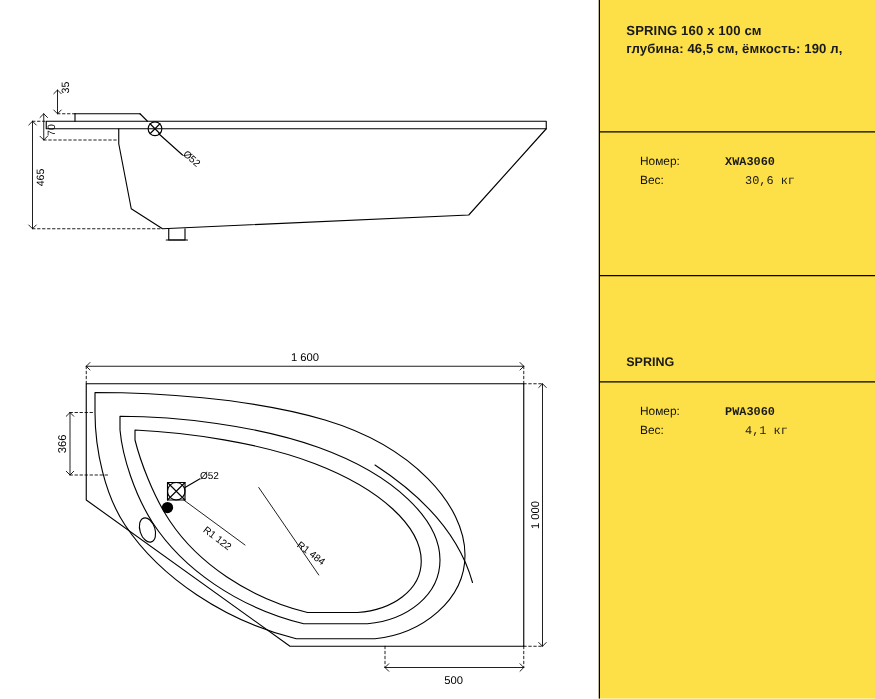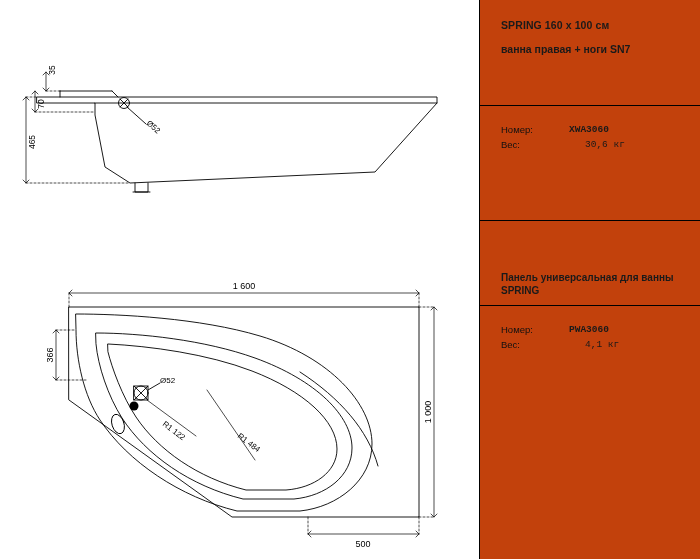--- a/index.html
+++ b/index.html
@@ -15,21 +15,21 @@
     position: relative;
     width: 700px; height: 559px;
     background: #ffffff;
   }
   
   #panel {
     position: absolute;
     left: 479px; top: 0;
     width: 221px; height: 559px;
     border-left: 1px solid #000;
-    background: #c2410c;
+    background: #fde047;
   }
   .panel-inner {
     position: relative;
     width: 100%; height: 100%;
     padding: 18px 16px 0 21px;
   }
   .p-title {
     font-size: 10.5px;
     font-weight: bold;
     line-height: 14px;
@@ -48,21 +48,21 @@
     border-top: 1px solid #000;
   }
   .kv {
     position: absolute;
     left: 21px;
     width: 190px;
     font-size: 9.5px;
     line-height: 15px;
   }
   .kv .row { display: flex; }
-  .kv .k { width: 68px; color: #111; }
+  .kv .k { width: 68px; color: #111; margin-left: 11px; }
   .kv .v { font-weight: bold; font-family: Liberation Mono, monospace; }
   .kv .v.plain { font-weight: normal; padding-left: 16px; }
   .blk2-title {
     position: absolute;
     left: 21px;
     width: 190px;
     font-size: 10px;
     font-weight: bold;
     line-height: 13px;
   }
@@ -198,40 +198,40 @@
       <text x="162" y="425" font-size="8" transform="rotate(37 162 425)">R1 122</text>
       <text x="237" y="437" font-size="8" transform="rotate(37 237 437)">R1 484</text>
     </svg>
   </div>
 
   <div id="panel">
     <div class="panel-inner">
 
       <div class="p-title">
         <span>SPRING 160 x 100 см</span><br>
-      </div>
-      <div class="p-sub">ванна правая + ноги SN7</div>
+        <span>глубина: 46,5 см, ёмкость: 190 л,</span>
+      </div>
 
       <div class="rule" style="top: 105px;"></div>
 
       <div class="kv" style="top: 122px;">
         <div class="row">
           <span class="k">Номер:</span>
           <span class="v">XWA3060</span>
         </div>
         <div class="row">
           <span class="k">Вес:</span>
           <span class="v plain">30,6 кг</span>
         </div>
       </div>
 
       <div class="rule" style="top: 220px;"></div>
 
       <div class="blk2-title" style="top: 271px;">
-        <span>Панель универсальная для ванны</span><br>
+        <br>
         <span>SPRING</span>
       </div>
 
       <div class="rule" style="top: 305px;"></div>
 
       <div class="kv" style="top: 322px;">
         <div class="row">
           <span class="k">Номер:</span>
           <span class="v">PWA3060</span>
         </div>

